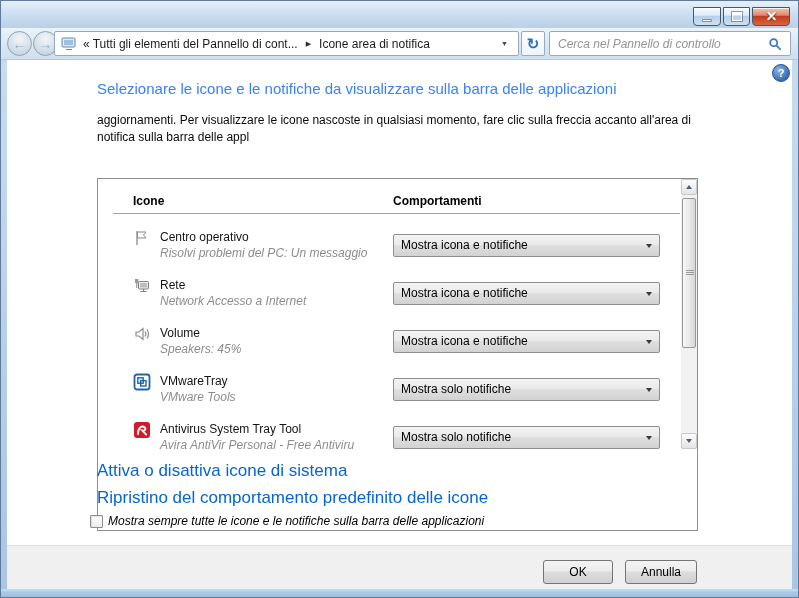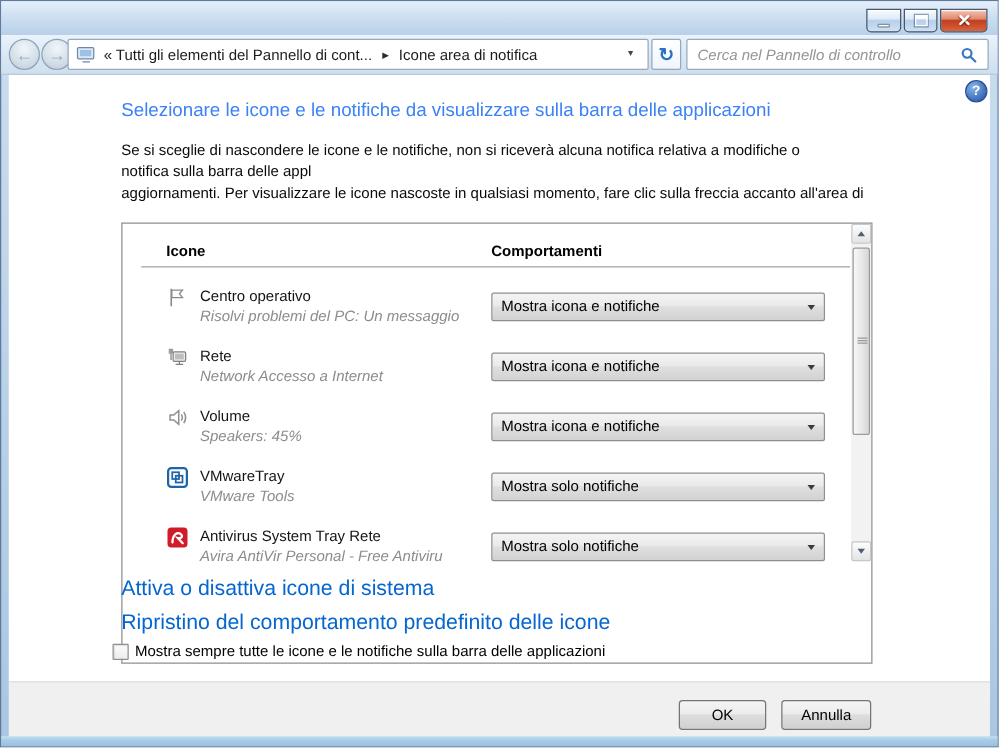--- a/index.html
+++ b/index.html
@@ -88,21 +88,21 @@
     background:linear-gradient(90deg,#f8f8f8,#e9e9e9 50%,#d6d6d6); }
   .grip { position:absolute; left:3px; top:71px; width:8px; height:1px; background:#9a9a9a;
     box-shadow:0 2px 0 #9a9a9a, 0 4px 0 #9a9a9a; }
   
   .link { position:absolute; left:90px; font-size:17px; color:#0666cf; cursor:pointer; }
   .l1 { top:401px; } .l2 { top:428px; }
   .cb { position:absolute; left:83px; top:455px; width:13px; height:13px;
     border:1px solid #8e8e8e; border-radius:1px;
     background:linear-gradient(180deg,#fdfdfd,#ececec);
     box-shadow:inset 1px 1px 1px rgba(0,0,0,.10); }
-  .cb-label { position:absolute; left:101px; top:454px; font-size:12px; color:#000; }
+  .cb-label { position:absolute; left:101px; top:454px; font-size:12px; color:#000;font-style:italic; }
   .footer { position:absolute; left:7px; top:545px; width:785px; height:45px;
     background:#f0f0f0; border-top:1px solid #dfdfdf; }
   .btn { position:absolute; top:14px; height:24px; border:1px solid #757575; border-radius:3px;
     background:linear-gradient(180deg,#f4f4f4 0%,#ececec 45%,#dddddd 50%,#d0d0d0 100%);
     font-size:12px; color:#000; display:flex; align-items:center; justify-content:center; }
   .btn-ok { left:536px; width:70px; } .btn-cancel { left:618px; width:72px; }
   .bframe { position:absolute; left:1px; right:1px; bottom:1px; height:8px;
     background:linear-gradient(180deg,#bfe2f1 0%,#aacbe6 40%,#9dbfdd 100%); }
 </style>
 </head>
@@ -162,23 +162,22 @@
       </span>
     </div>
   </div>
 
   <div class="content">
     <div class="help">?</div>
 
     <div class="heading">Selezionare le icone e le notifiche da visualizzare sulla barra delle applicazioni</div>
 
     <div class="desc">
-      <div>Se si sceglie di nascondere le icone e le notifiche, non si riceverà alcuna notifica relativa a modifiche o</div>
+      <div>aggiornamenti. Per visualizzare le icone nascoste in qualsiasi momento, fare clic sulla freccia accanto all'area di</div>
       <div>notifica sulla barra delle appl</div>
-      <div>aggiornamenti. Per visualizzare le icone nascoste in qualsiasi momento, fare clic sulla freccia accanto all'area di</div>
     </div>
 
     <div class="listbox">
       <div class="colh c1">Icone</div>
       <div class="colh c2">Comportamenti</div>
       <div class="rule"></div>
 
       <div class="row-icon" style="top:50px">
         <svg viewBox="0 0 18 18">
             <path d="M4 2 v14" stroke="#8a8a8a" stroke-width="1.3"></path>
@@ -235,21 +234,21 @@
         <span class="val">Mostra solo notifiche</span>
         <span class="arr"></span>
       </div>
 
       <div class="row-icon" style="top:242px">
         <svg viewBox="0 0 18 18">
             <rect x="1" y="1" width="16" height="16" rx="3" fill="#d01b28"></rect>
             <path d="M5 13 C 4.8 6.5, 9 4.2, 11.6 6.3 C 13.6 8, 12 10.2, 9.2 9.4 L 13.2 13.6" stroke="#fff" stroke-width="1.8" fill="none" stroke-linecap="round"></path>
           </svg>
       </div>
-      <div class="row-name" style="top:243px">Antivirus System Tray Rete</div>
+      <div class="row-name" style="top:243px">Antivirus System Tray Tool</div>
       <div class="row-sub" style="top:259px">Avira AntiVir Personal - Free Antiviru</div>
       <div class="combo" style="top:247px">
         <span class="val">Mostra solo notifiche</span>
         <span class="arr"></span>
       </div>
 
       <div class="sb">
         <div class="sb-btn sb-up">
             <span class="tri-up"></span>
           </div>

